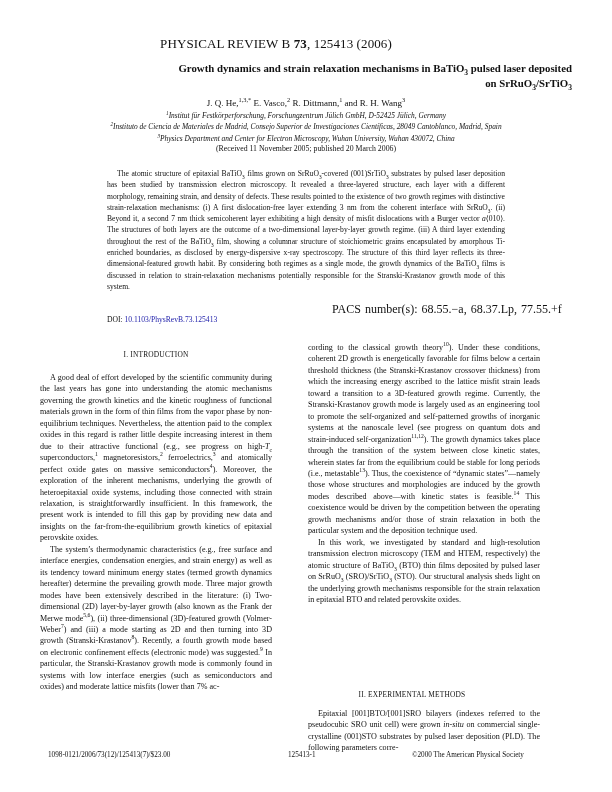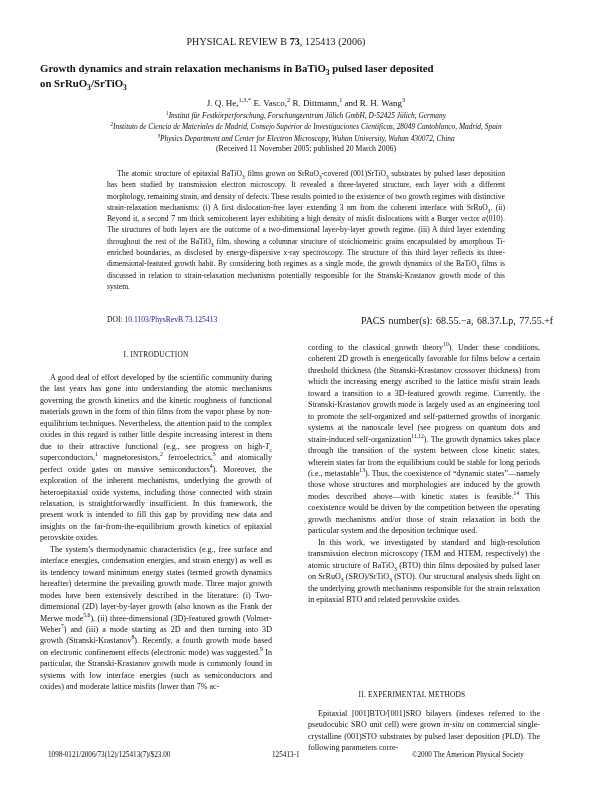--- a/index.html
+++ b/index.html
@@ -1,39 +1,39 @@
 <!DOCTYPE html>
 <html><head>
 <meta charset="utf-8">
 <style>
   html, body { margin: 0; padding: 0; background: #ffffff; }
   body { width: 612px; height: 792px; position: relative; overflow: hidden;
          font-family: "Liberation Serif", "DejaVu Serif", serif; color: #111; }
   .abs { position: absolute; }
-  .journal-header { top: 36px; left: 0; width: 552px; text-align: center; font-size: 10px; letter-spacing: 0.1px; }
-  .title { top: 61px; left: 40px; width: 532px; text-align: left; font-weight: bold; font-size: 10.8px; line-height: 15px; }
+  .journal-header { top: 36px; left: 0; width: 552px; text-align: center; font-size: 13px; letter-spacing: 0.1px; }
+  .title { top: 61px; left: 40px; width: 532px; text-align: right; font-weight: bold; font-size: 10.8px; line-height: 15px; }
   .authors { top: 98px; left: 0; width: 612px; text-align: center; font-size: 9px; }
   .affils { top: 110px; left: 0; width: 612px; text-align: center; font-style: italic; font-size: 7.4px; line-height: 11.4px; }
   .received { top: 144px; left: 0; width: 612px; text-align: center; font-size: 7.8px; }
   .abstract { top: 168px; left: 107px; width: 398px; font-size: 7.6px; line-height: 11.3px; text-align: justify; text-indent: 10px; hyphens: manual; }
   .doi { top: 315px; left: 107px; font-size: 7.6px; }
   .doi a { color: #1a1aa8; text-decoration: none; }
-  .pacs { top: 315px; left: 332px; font-size: 10px; word-spacing: 1px; margin-left: 29px; }
+  .pacs { top: 302px; left: 332px; font-size: 12px; word-spacing: 1px; }
   .col { width: 232px; font-size: 8.1px; line-height: 11.45px; text-align: justify; }
   .col p { margin: 0; text-indent: 10px; }
   .col-left { top: 372px; left: 40px; }
   .col-right { top: 342px; left: 308px; }
   .sec-head { font-weight: normal; font-size: 7.4px; text-align: center; letter-spacing: 0.2px; }
   .sec1 { top: 350px; left: 40px; width: 232px; }
   .sec2 { top: 690px; left: 296px; width: 232px; }
   .col-right-2 { top: 708px; left: 308px; }
   sub, sup { font-size: 70%; line-height: 0; }
   .footer { top: 751px; font-size: 7.2px; }
   .f-left { left: 48px; }
-  .f-mid { left: 272px; }
+  .f-mid { left: 288px; }
   .f-right { left: 412px; }
 </style>
 </head>
 <body>
 
 <div class="abs journal-header">
   <span>PHYSICAL REVIEW B</span>
   <b>73</b>,
   <span>125413</span>
   <span>(2006)</span>

